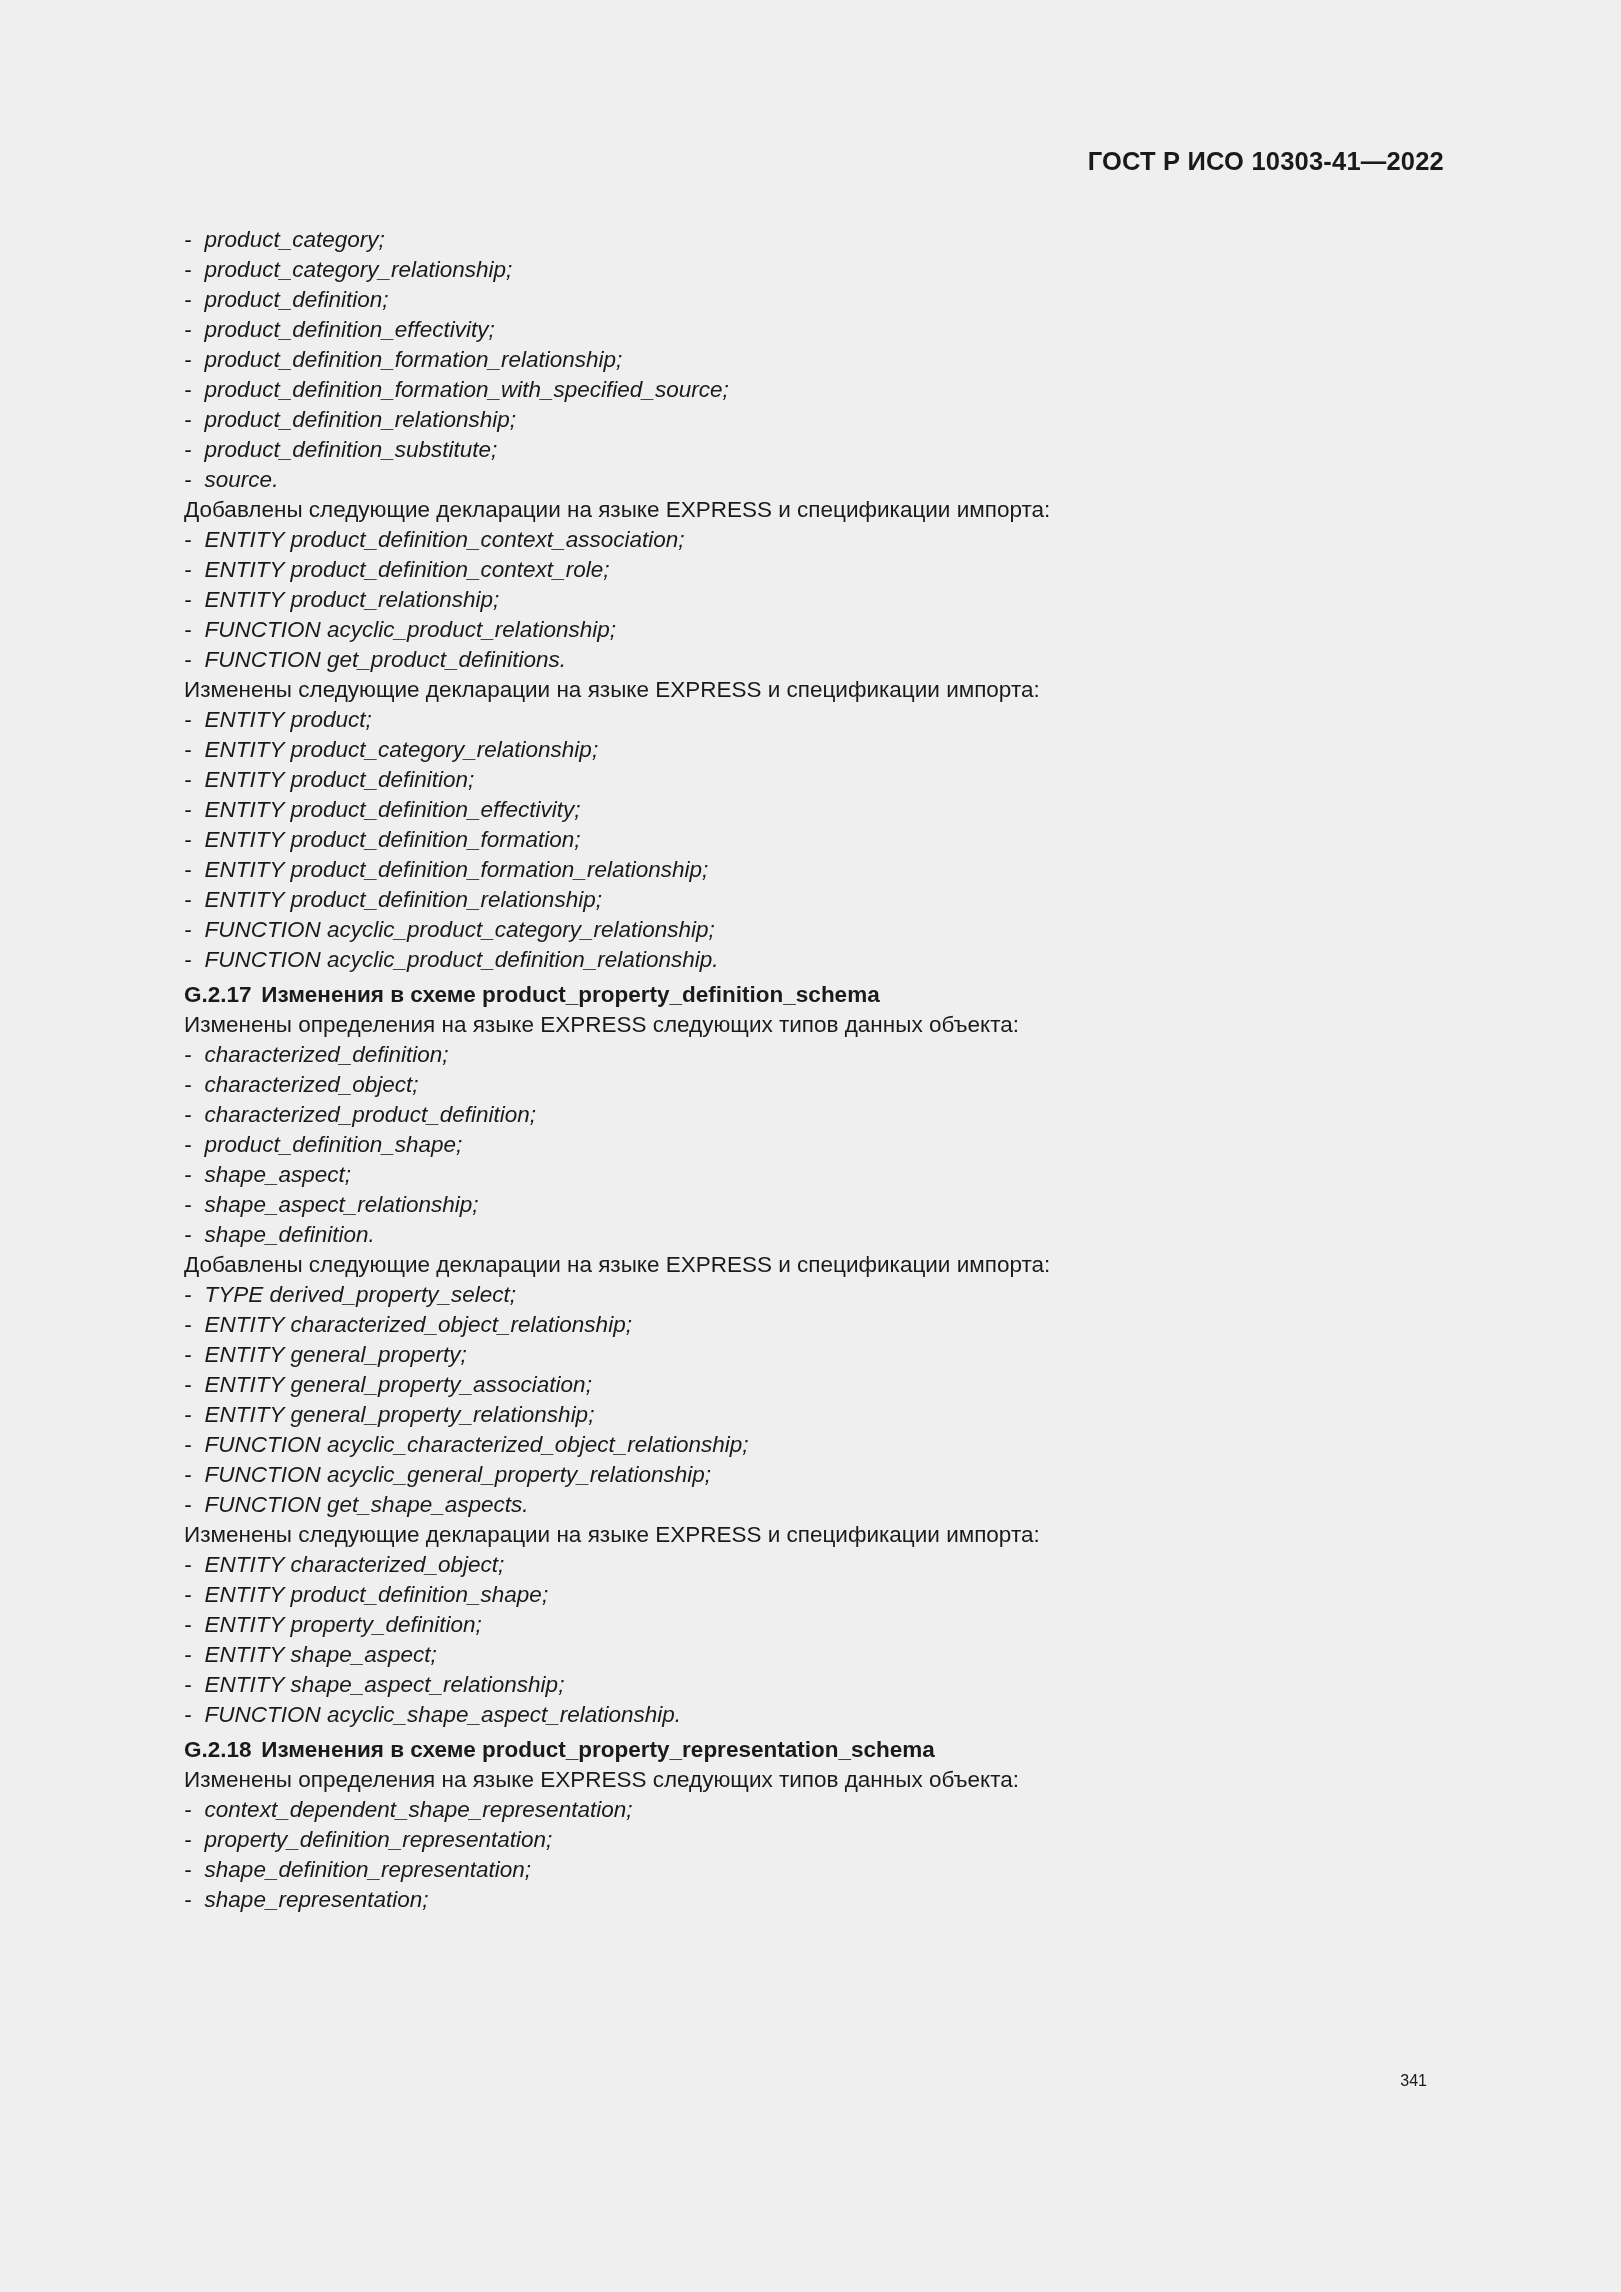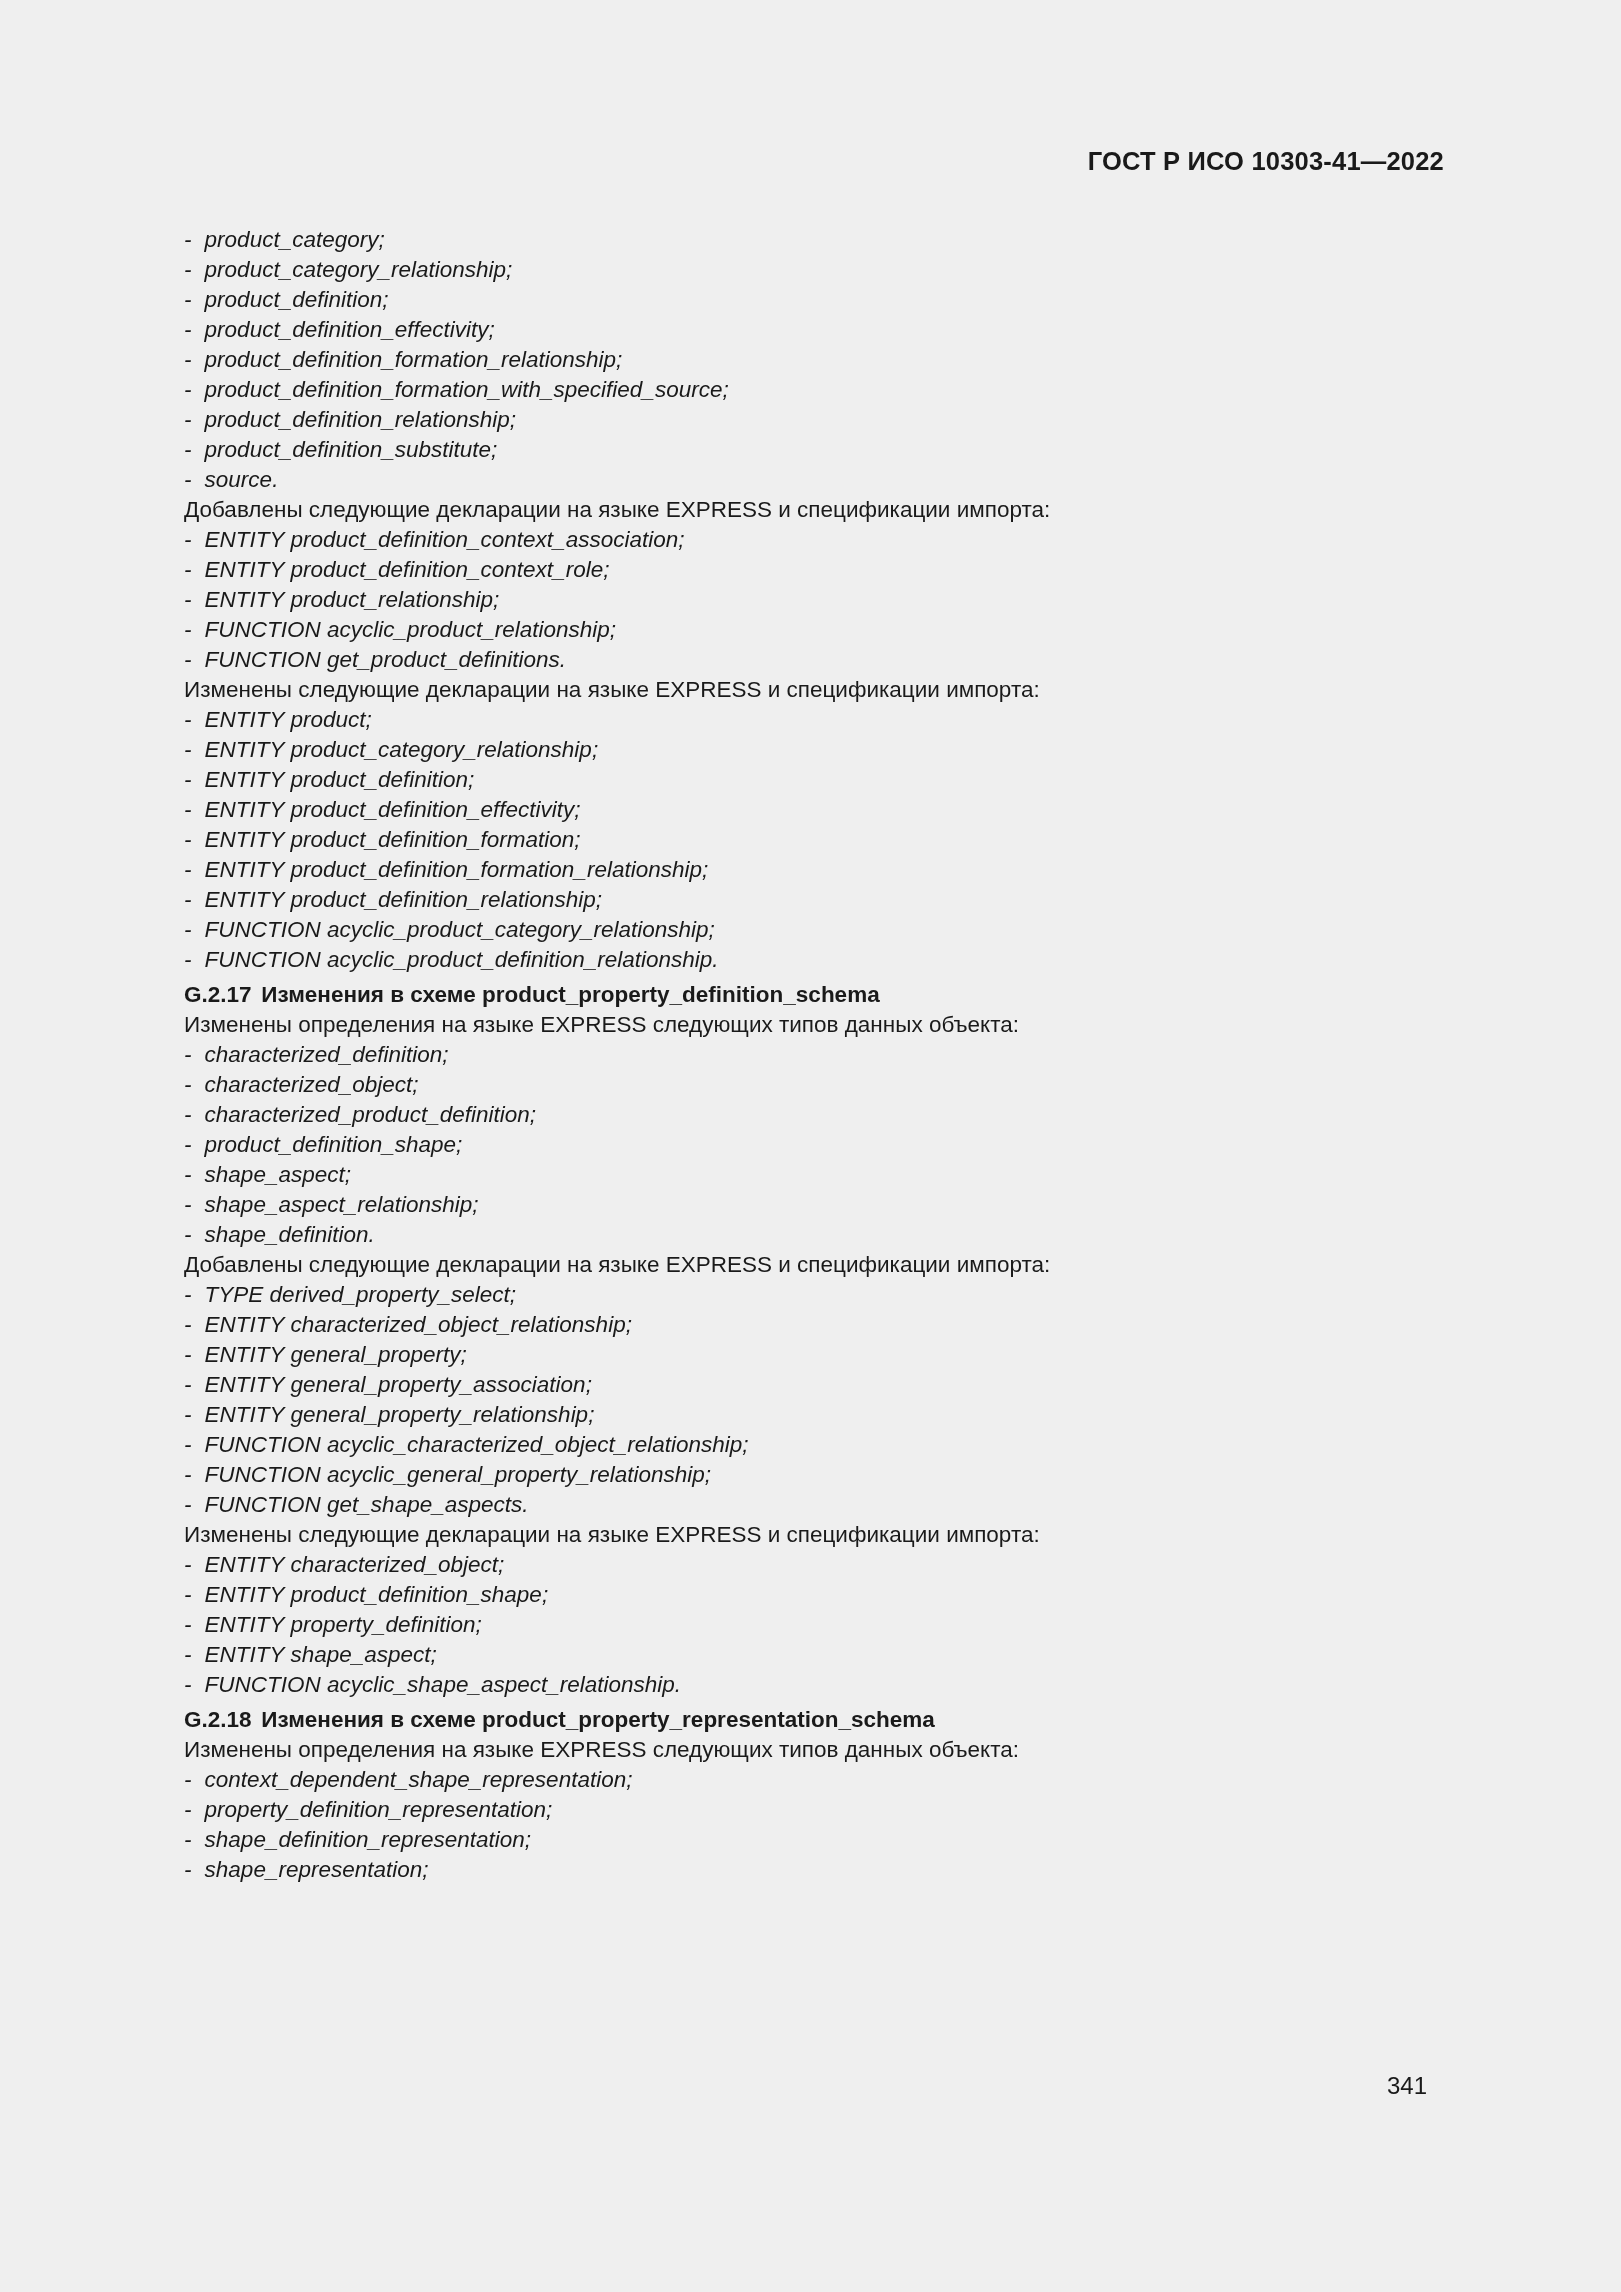--- a/index.html
+++ b/index.html
@@ -29,21 +29,21 @@
   .item .dash { display: inline-block; width: 20.6px; }
   .heading {
     font-weight: bold;
     margin-top: 5px;
     white-space: nowrap;
   }
   .heading .num { margin-right: 9.8px; }
   .page-num {
     position: absolute;
     top: 2072px; right: 194px;
-    font-size: 24px;
+    font-size: 16px;
   }
 </style>
 </head>
 <body>
 
 <div class="header">ГОСТ Р ИСО 10303-41—2022</div>
 
 <div class="content" id="content">
     <div class="item"><span class="dash">-</span><span>product_category;</span></div>
     <div class="item"><span class="dash">-</span><span>product_category_relationship;</span></div>
@@ -86,20 +86,21 @@
     <div class="item"><span class="dash">-</span><span>ENTITY general_property_association;</span></div>
     <div class="item"><span class="dash">-</span><span>ENTITY general_property_relationship;</span></div>
     <div class="item"><span class="dash">-</span><span>FUNCTION acyclic_characterized_object_relationship;</span></div>
     <div class="item"><span class="dash">-</span><span>FUNCTION acyclic_general_property_relationship;</span></div>
     <div class="item"><span class="dash">-</span><span>FUNCTION get_shape_aspects.</span></div>
     <div class="line">Изменены следующие декларации на языке EXPRESS и спецификации импорта:</div>
     <div class="item"><span class="dash">-</span><span>ENTITY characterized_object;</span></div>
     <div class="item"><span class="dash">-</span><span>ENTITY product_definition_shape;</span></div>
     <div class="item"><span class="dash">-</span><span>ENTITY property_definition;</span></div>
     <div class="item"><span class="dash">-</span><span>ENTITY shape_aspect;</span></div>
+    <div class="item"><span class="dash">-</span><span>ENTITY shape_aspect_relationship;</span></div>
     <div class="item"><span class="dash">-</span><span>FUNCTION acyclic_shape_aspect_relationship.</span></div>
     <div class="heading"><span class="num">G.2.18</span><span>Изменения в схеме product_property_representation_schema</span></div>
     <div class="line">Изменены определения на языке EXPRESS следующих типов данных объекта:</div>
     <div class="item"><span class="dash">-</span><span>context_dependent_shape_representation;</span></div>
     <div class="item"><span class="dash">-</span><span>property_definition_representation;</span></div>
     <div class="item"><span class="dash">-</span><span>shape_definition_representation;</span></div>
     <div class="item"><span class="dash">-</span><span>shape_representation;</span></div>
   </div>
 
 <div class="page-num">341</div>

